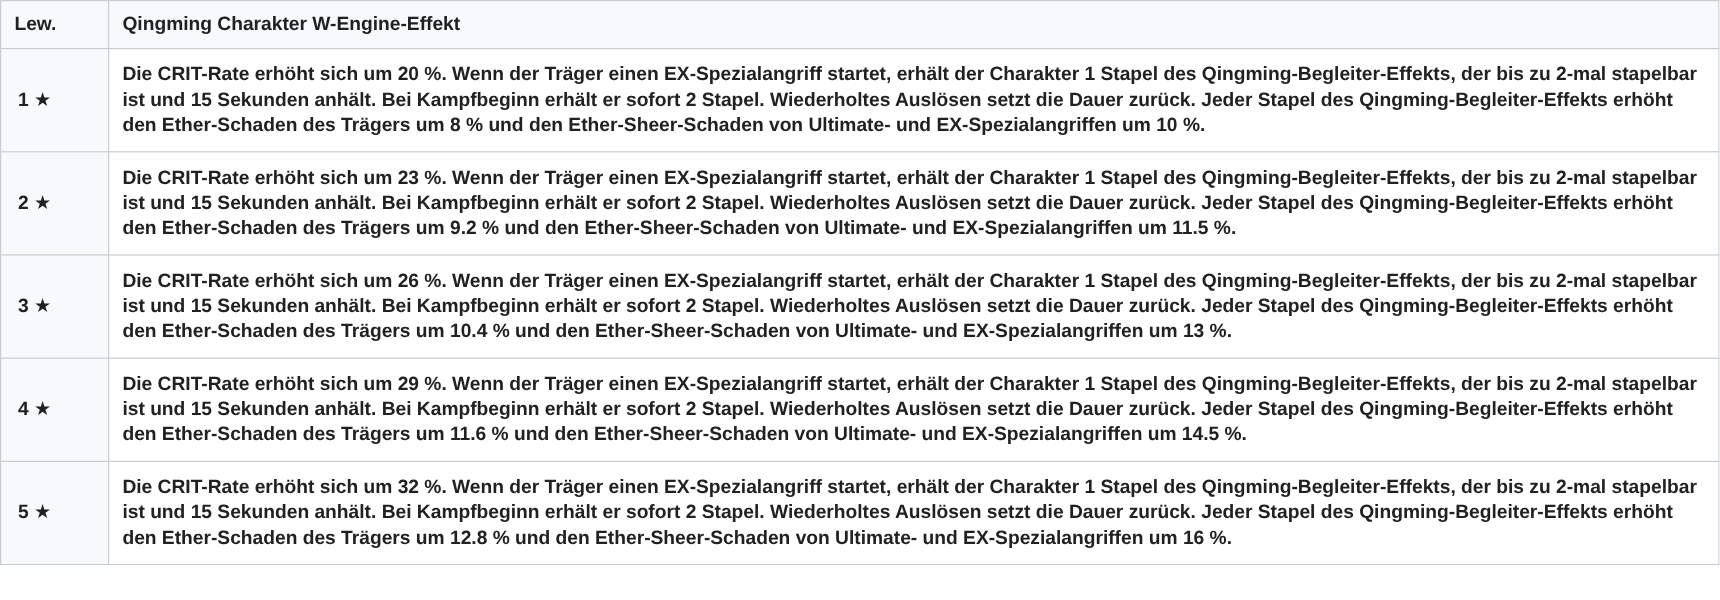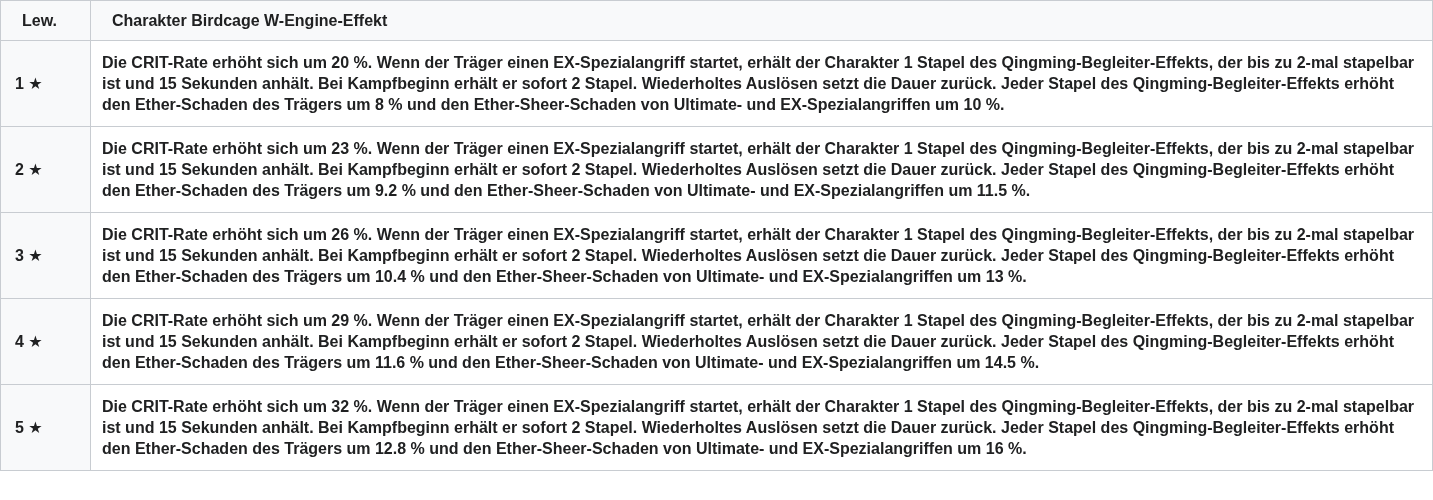--- a/index.html
+++ b/index.html
@@ -31,21 +31,21 @@
   table.effect-table td {
     border: 1px solid var(--border);
     vertical-align: middle;
     text-align: left;
     font-weight: bold;
   }
   
   table.effect-table th {
     background: var(--header-bg);
     font-weight: bold;
-    padding: 9px 12px 9px 21px;
+    padding: 9px 12px 9px 11px;
     font-size: 16px;
   }
   th.col-level {
     width: 90px;
     padding-left: 14px;
   }
   
   td.cell-level {
     width: 90px;
     background: var(--level-bg);
@@ -59,21 +59,21 @@
     padding: 11px 12px 11px 11px;
   }
 </style>
 </head>
 <body>
 
 <table class="effect-table">
   <thead>
     <tr>
       <th class="col-level">Lew.</th>
-      <th class="col-effect">Charakter Birdcage W-Engine-Effekt</th>
+      <th class="col-effect">Qingming Charakter W-Engine-Effekt</th>
     </tr>
   </thead>
   <tbody>
     <tr>
       <td class="cell-level">1 ★</td>
       <td class="cell-effect">Die CRIT-Rate erhöht sich um 20 %. Wenn der Träger einen EX-Spezialangriff startet, erhält der Charakter 1 Stapel des Qingming-Begleiter-Effekts, der bis zu 2-mal stapelbar ist und 15 Sekunden anhält. Bei Kampfbeginn erhält er sofort 2 Stapel. Wiederholtes Auslösen setzt die Dauer zurück. Jeder Stapel des Qingming-Begleiter-Effekts erhöht den Ether-Schaden des Trägers um 8 % und den Ether-Sheer-Schaden von Ultimate- und EX-Spezialangriffen um 10 %.</td>
     </tr>
     <tr>
       <td class="cell-level">2 ★</td>
       <td class="cell-effect">Die CRIT-Rate erhöht sich um 23 %. Wenn der Träger einen EX-Spezialangriff startet, erhält der Charakter 1 Stapel des Qingming-Begleiter-Effekts, der bis zu 2-mal stapelbar ist und 15 Sekunden anhält. Bei Kampfbeginn erhält er sofort 2 Stapel. Wiederholtes Auslösen setzt die Dauer zurück. Jeder Stapel des Qingming-Begleiter-Effekts erhöht den Ether-Schaden des Trägers um 9.2 % und den Ether-Sheer-Schaden von Ultimate- und EX-Spezialangriffen um 11.5 %.</td>

